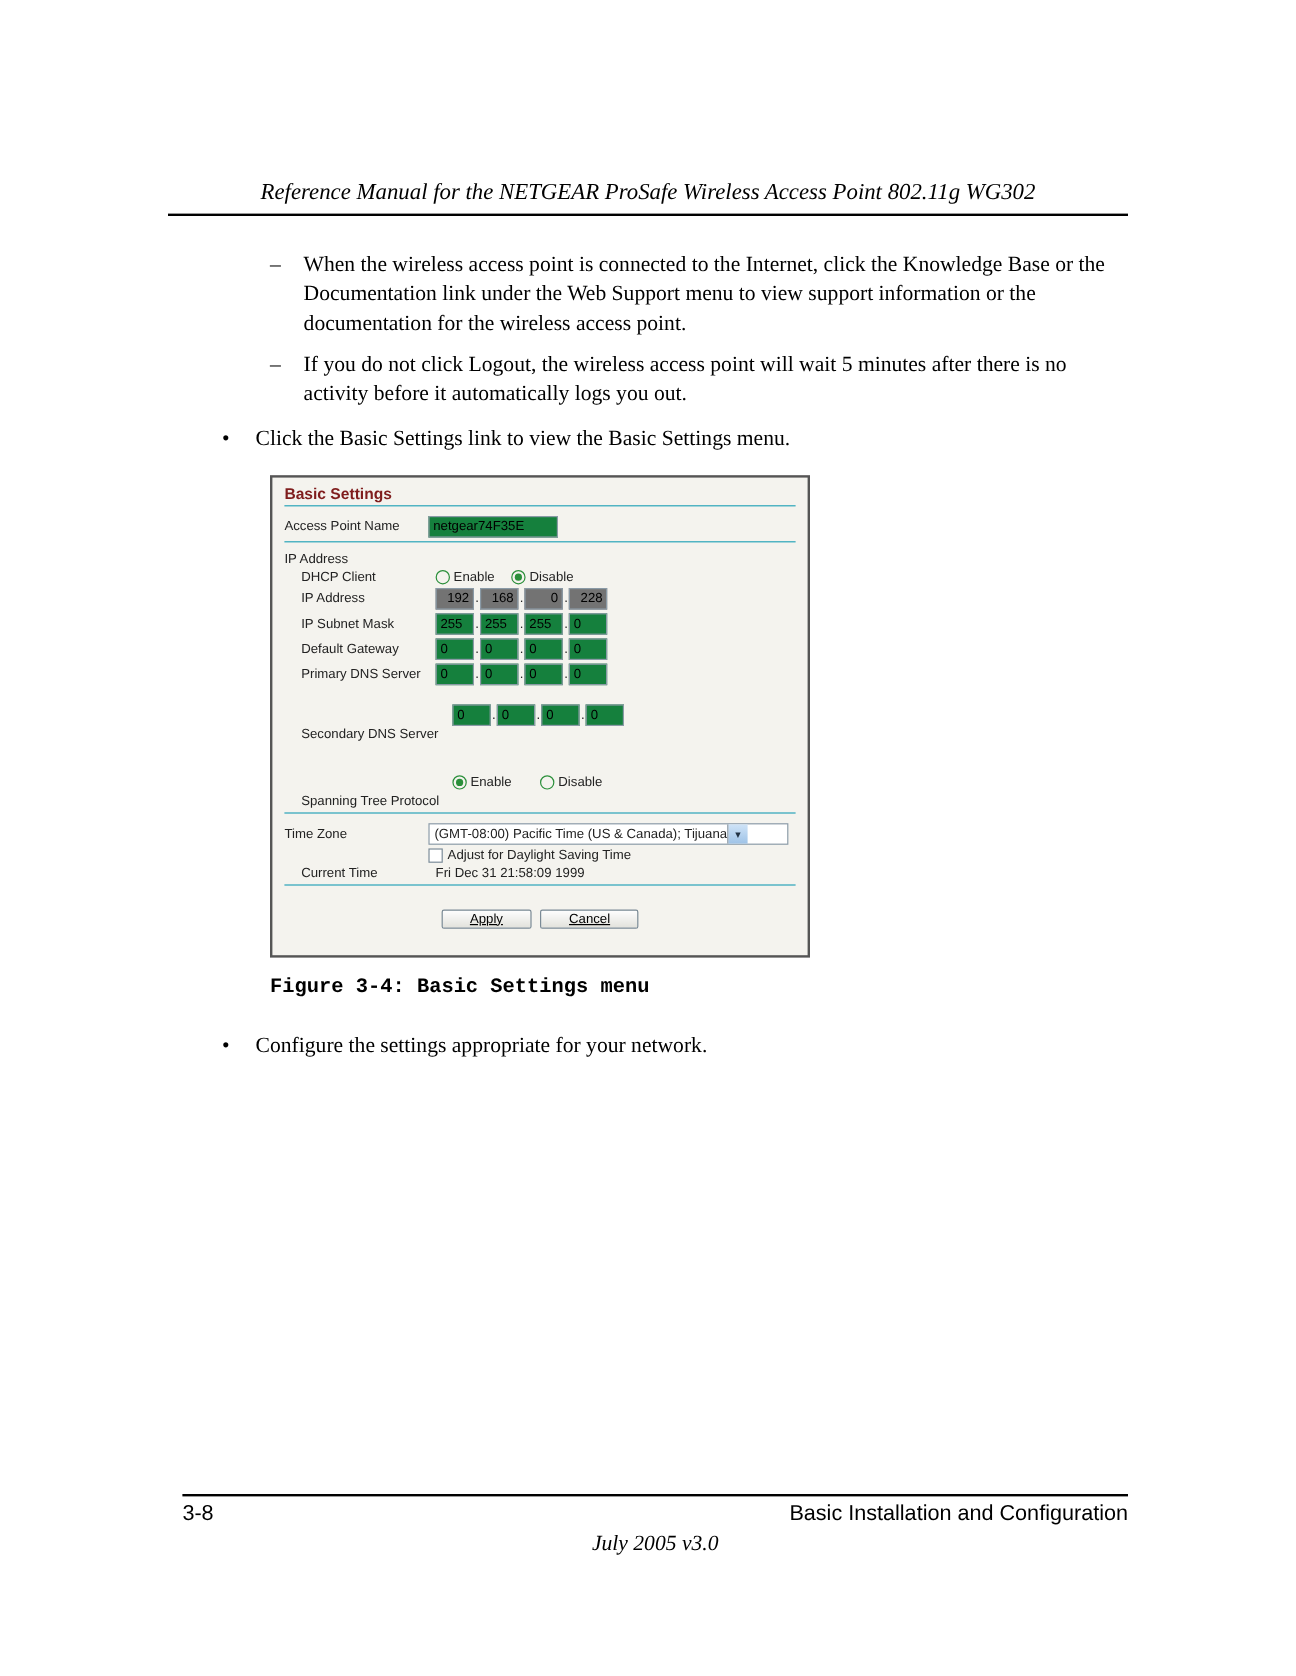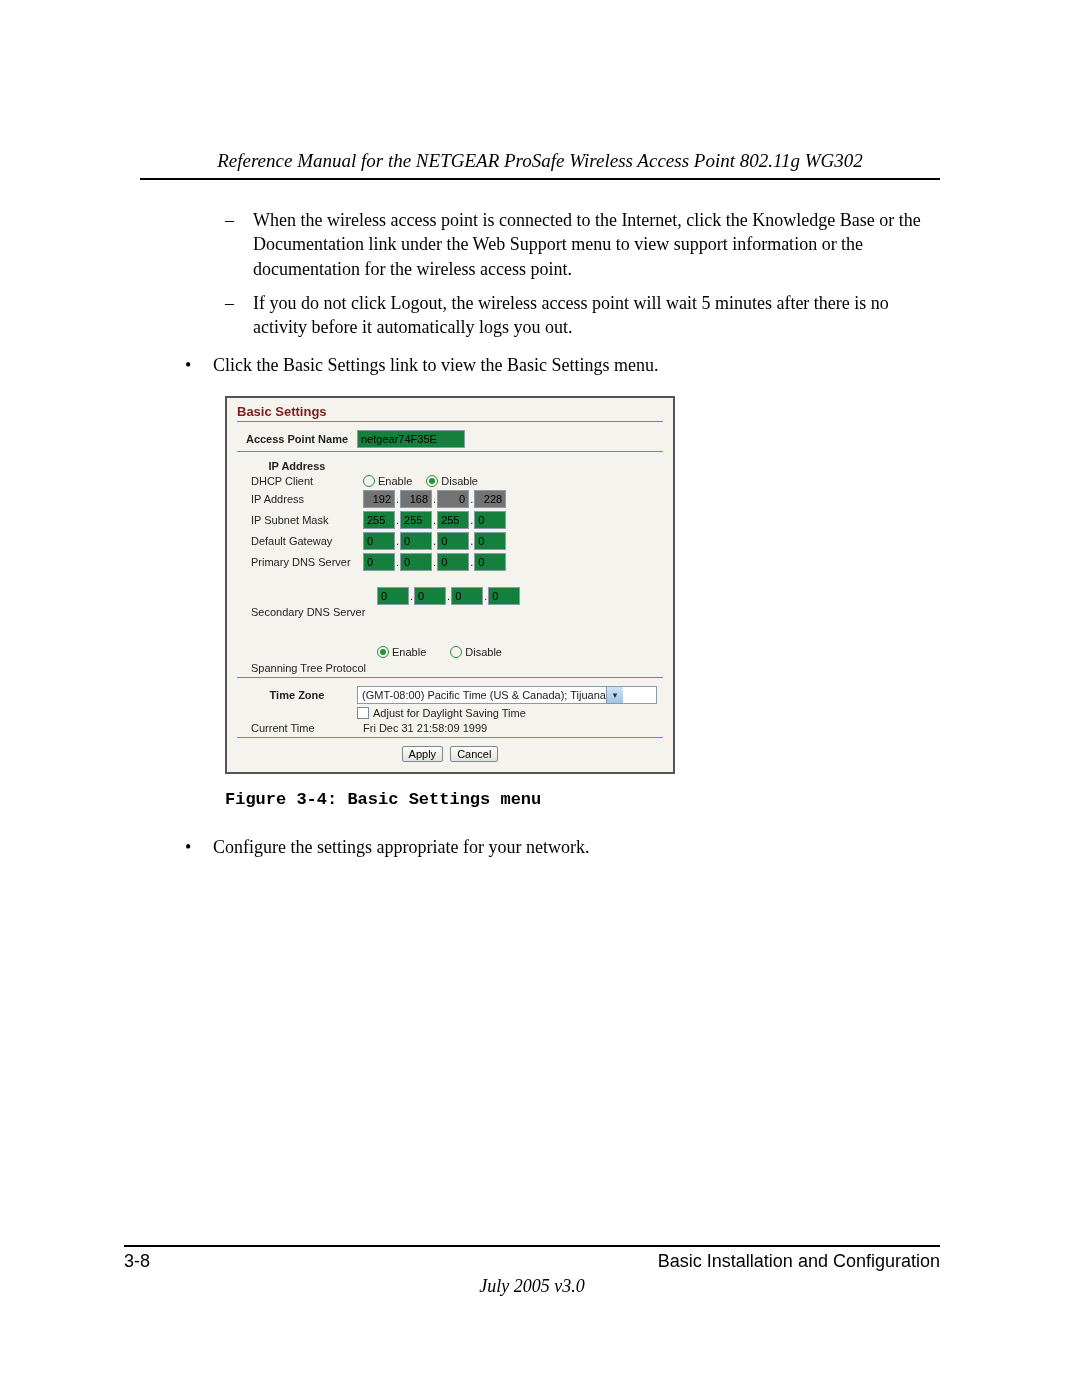--- a/index.html
+++ b/index.html
@@ -54,21 +54,21 @@
     font-weight: bold;
     font-size: 13px;
     margin-bottom: 2px;
   }
   .shot hr.sep {
     border: none;
     border-top: 1px solid #2aa5b9;
     margin: 2px 0 8px 0;
   }
   .shot .row { display: flex; align-items: center; margin: 3px 0; }
-  .shot .lbl-bold { font-weight: bold; width: 120px; flex-shrink:0;text-align:center; }
+  .shot .lbl-bold { font-weight: normal; width: 120px; flex-shrink:0; }
   .shot .lbl { width: 112px; flex-shrink:0; padding-left: 14px; }
   .shot .lbl-wide { width: 126px; flex-shrink:0; padding-left: 14px; margin-top: 32px; }
   .shot input.txt {
     font-family: Arial, sans-serif;
     font-size: 11px;
     height: 16px;
     border: 1px solid #8a9aa6;
     background: #15803d;
     padding: 0 3px;
     box-sizing: content-box;
@@ -108,37 +108,38 @@
     width:16px; height:16px;
     background: linear-gradient(#cfe3f7, #9fc3e7);
     border-left:1px solid #8a9aa6;
     display:flex; align-items:center; justify-content:center;
     font-size:9px; color:#234;
   }
   .shot .btnrow { text-align:center; margin-top:8px; }
   .shot button.btn {
     font-family: Arial, sans-serif;
     font-size: 11px;
-    padding: 1px 6px;
+    padding: 1px 23px;
     border: 1px solid #7a8a96;
     background: linear-gradient(#fdfdfd, #e2e2dc);
     border-radius: 2px;
-    margin: 0 2px;
+    margin: 12px 2px;
+    text-decoration: underline;
   }
 
   .fig-caption {
     font-family: Liberation Mono, monospace;
     font-weight: bold;
     font-size: 17px;
     margin: 16px 0 0 85px;
   }
 
   .footer {
     position: absolute;
-    left: 124px; right: 140px;
+    left: 152px; right: 140px;
     bottom: 100px;
   }
   .footer .rule { border-top: 2px solid #000; }
   .footer .line1 {
     display: flex; justify-content: space-between;
     font-family: Arial, Helvetica, sans-serif;
     font-size: 18px;
     margin-top: 4px;
   }
   .footer .line2 {

